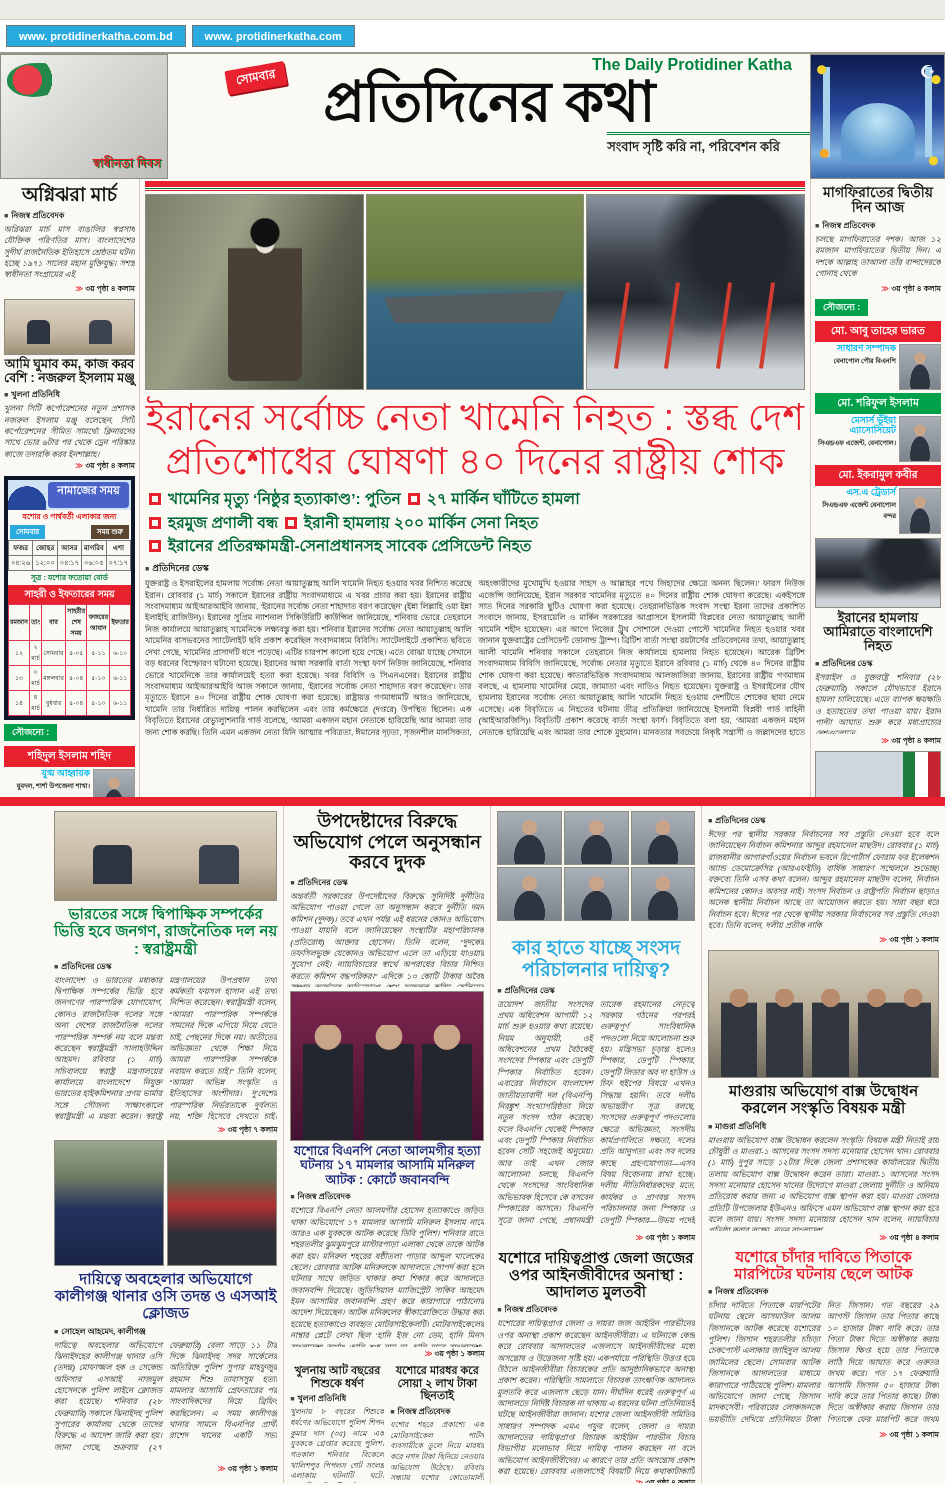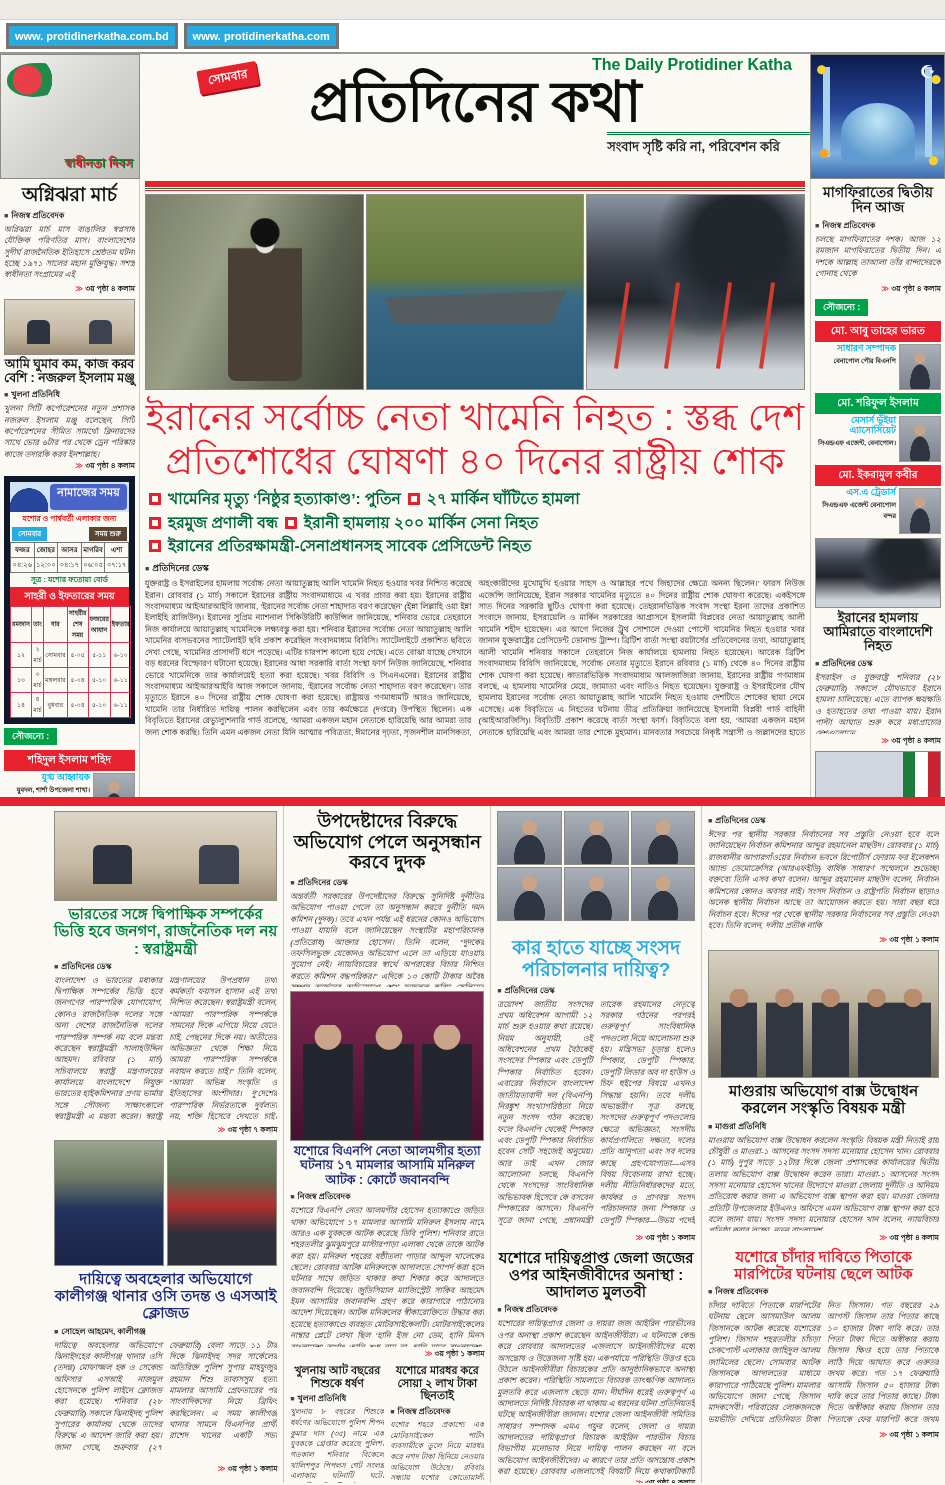--- a/index.html
+++ b/index.html
@@ -5,24 +5,24 @@
   * { box-sizing: border-box; margin: 0; padding: 0; }
   html,body { background:#c8c8c4; }
   .page { width:945px; height:1485px; margin:0 auto; background:#fbf9f3;
           font-family:"Liberation Sans","DejaVu Sans",sans-serif; color:#141414;
           overflow:hidden; position:relative; }
   .topstrip { height:20px; background:#eceae4; border-bottom:1px solid #d5d2c8; }
   .dateline-row { display:flex; align-items:center; height:34px; padding:0 6px; gap:6px;
                   border-bottom:2px solid #9a978d; background:#fff; }
   .dateline { flex:1; font-size:10px; font-weight:bold; color:#1a1a1a; white-space:nowrap; overflow:hidden; }
   .urlbox { background:#2aabdf; color:#fff; font-weight:bold; font-size:11px;
-            padding:4px 6px; border:3px solid #737373; }
+            padding:4px 12px; border:1px solid #737373; }
   
   .masthead { display:flex; height:125px; }
-  .march-graphic { width:140px; border-right:1px solid #ddd; position:relative; padding:4px;
+  .march-graphic { width:168px; border-right:1px solid #ddd; position:relative; padding:4px;
       background:linear-gradient(135deg,#f2f2f0 0%,#d8d8d4 45%,#bcbcb8 100%); overflow:hidden; }
   .march-graphic .flag-swash { position:absolute; left:6px; top:8px; width:58px; height:34px;
       background:radial-gradient(circle at 35% 50%, #e8212e 0 35%, #00792f 36% 60%, transparent 61%); border-radius:50% 40% 55% 45%; opacity:.85; }
   .march-caption { position:absolute; right:6px; bottom:8px; font-weight:bold; font-size:12px; color:#e8212e;
       text-shadow:1px 1px 0 #00792f; text-align:right; line-height:1.1; }
   .mast-center { flex:1; position:relative; text-align:center; padding-top:2px; }
   .day-ribbon { position:absolute; left:58px; top:12px; background:#e8212e; color:#fff; font-weight:bold;
       font-size:12px; padding:2px 10px; transform:rotate(-10deg); border-radius:2px; box-shadow:1px 2px 0 #9c0f18; }
   .mast-en { color:#00833e; font-weight:bold; font-size:16px; text-align:right; padding-right:18px; }
   .mast-title { font-size:56px; font-weight:bold; color:#0d0d0d; line-height:1.0; letter-spacing:-1px; }
@@ -84,21 +84,21 @@
   .meeting .m1 { left:17%; } .meeting .m2 { right:17%; background:#3c424f; }
   .ph-magenta { background:linear-gradient(180deg,#7e2550 0%,#5d1b3c 55%,#431230 100%); }
   .ph-magenta .p { position:absolute; bottom:0; width:26%; height:78%;
       background:radial-gradient(circle at 50% 10%,#caa488 0 12%,transparent 13%),linear-gradient(180deg,transparent 16%,#23262e 17%); }
   .ph-crowd { background:linear-gradient(180deg,#d9d2c2 0%,#b8ae99 45%,#6f6a5e 100%); }
   .ph-crowd .p { position:absolute; bottom:0; width:16%; height:70%;
       background:radial-gradient(circle at 50% 10%,#b98c6d 0 11%,transparent 12%),linear-gradient(180deg,transparent 15%,#32363f 16%); }
   
   .side-art-title { font-weight:bold; font-size:15px; line-height:1.1; text-align:center; margin-top:3px; }
   .side-photo { height:56px; margin-top:4px; }
-  .prayer-box { border:6px solid #0f172a; margin-top:4px; font-size:7px; }
+  .prayer-box { border:4px solid #0f172a; margin-top:4px; font-size:7px; }
   .prayer-head { display:flex; background:#cfe3f5; }
   .prayer-dome { width:38px; height:30px; position:relative;
       background:radial-gradient(circle at 50% 85%,#27479c 0 60%,transparent 61%),#cfe3f5; }
   .prayer-title { flex:1; background:#4a63c8; color:#fff; font-weight:bold; font-size:11px;
       text-align:center; padding:2px; line-height:1.1; border-radius:4px; margin:2px; }
   .prayer-area { color:#d11; font-weight:bold; text-align:center; font-size:7.5px; padding:1px 0; }
   .prayer-chips { display:flex; justify-content:space-between; padding:1px 2px; }
   .chip-cyan { background:#2aabdf; color:#fff; font-weight:bold; padding:1px 6px; }
   .chip-dark { background:#5a4633; color:#fff; font-weight:bold; padding:1px 6px; }
   table { border-collapse:collapse; width:100%; }

